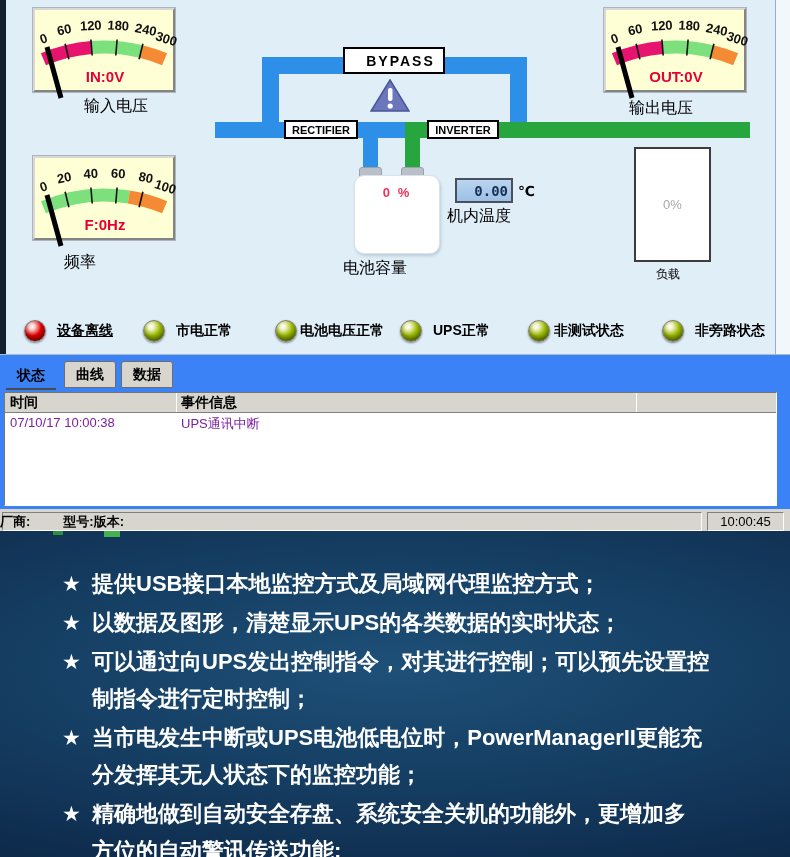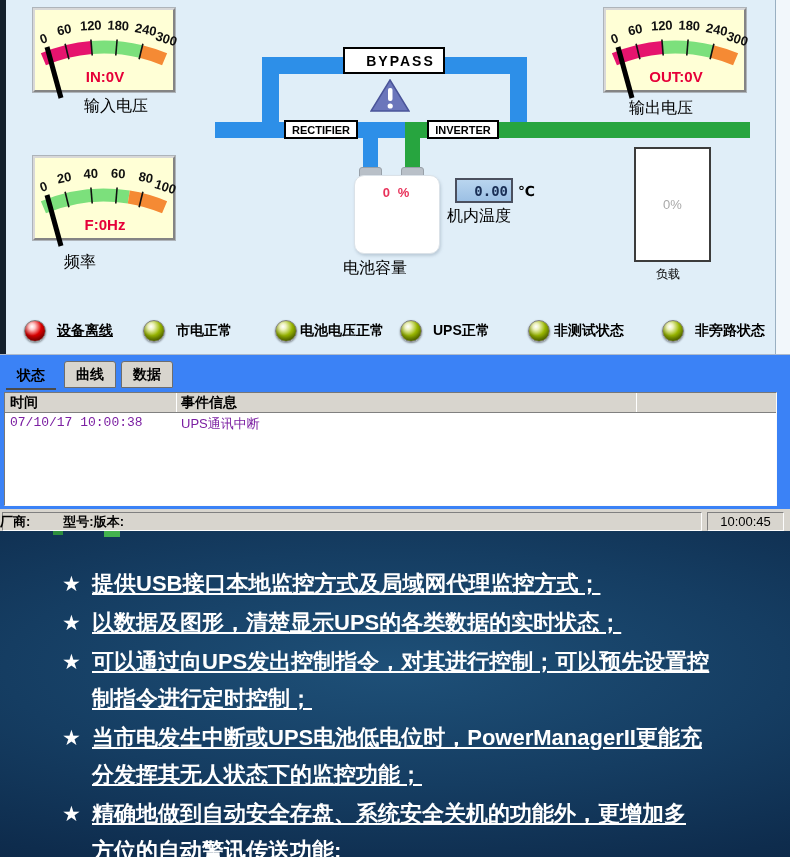--- a/index.html
+++ b/index.html
@@ -51,37 +51,37 @@
   .tab.active { left:6px; top:8px; border-bottom:2px solid #4a4a4a; }
   .tab.t2 { left:64px; top:6px; border:1px solid #6d6d6d; border-radius:3px 3px 0 0; background:#d8d5ce; }
   .tab.t3 { left:121px; top:6px; border:1px solid #6d6d6d; border-radius:3px 3px 0 0; background:#d8d5ce; }
 
   .etable { position:absolute; left:4px; top:37px; width:773px; height:114px; background:#fff; border-top:1px solid #777; border-left:1px solid #777; border-right:1px solid #fbfbfb; border-bottom:1px solid #fbfbfb; }
   .ehead { position:relative; height:20px; background:#d8d5ce; border-bottom:1px solid #808080; display:flex; }
   .ehead .hc { font-size:14px; font-weight:bold; color:#000; padding:1px 0 0 5px; }
   .hsep { position:absolute; top:0; width:1px; height:19px; background:#808080; border-right:1px solid #fff; }
   .erow { display:flex; height:18px; cursor:default; }
   .erow .rc { font-size:13px; color:#7b1fa2; padding:2px 0 0 5px; white-space:nowrap; }
-  .c-time { width:171px;font-family:Liberation Mono, monospace; } .c-event { width:460px; }
+  .c-time { width:171px; } .c-event { width:460px; }
 
   .statusbar { position:absolute; left:0; top:154px; width:790px; height:25px; background:#d8d5ce; }
   .sunken { position:absolute; top:3px; height:19px; border-top:1px solid #808080; border-left:1px solid #808080; border-bottom:1px solid #fdfdfd; border-right:1px solid #fdfdfd; display:flex; align-items:center; }
   .sb-main { left:2px; width:700px; }
   .sb-main span { font-size:13px; font-weight:bold; color:#000; }
   .sb-clock { left:707px; width:77px; justify-content:center; font-size:13px; color:#000; }
 
   .artifact { position:absolute; }
 
   
   .dark { position:absolute; left:0; top:531px; width:790px; height:326px;
           background:radial-gradient(ellipse 130% 95% at 50% 42%, #1e5078 0%, #153d62 38%, #0e2c4d 68%, #091f3a 100%); }
   .features { position:absolute; left:62px; top:34px; width:700px; }
   .feature { display:flex; margin-bottom:2px; }
   .f-star { width:30px; font-size:21px; color:#fff; line-height:37px; flex:none; }
-  .f-lines { color:#fff; font-size:22px; font-weight:600; line-height:37px;text-decoration:underline; }
+  .f-lines { color:#fff; font-size:22px; font-weight:600; line-height:37px; }
   .f-lines div { white-space:nowrap; }
 </style>
 </head>
 <body>
 
 <div class="stage">
 
   <div class="app">
     <div class="edge-left"></div>
     <div class="edge-right"></div>

